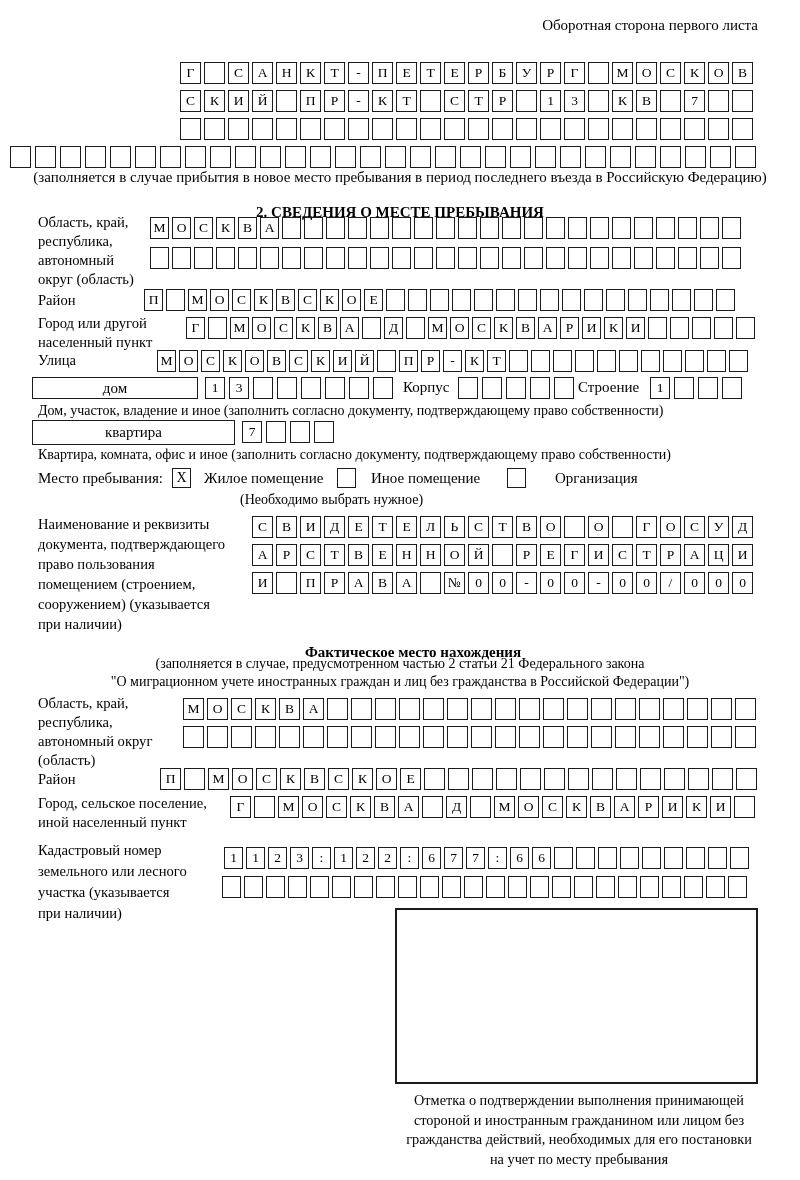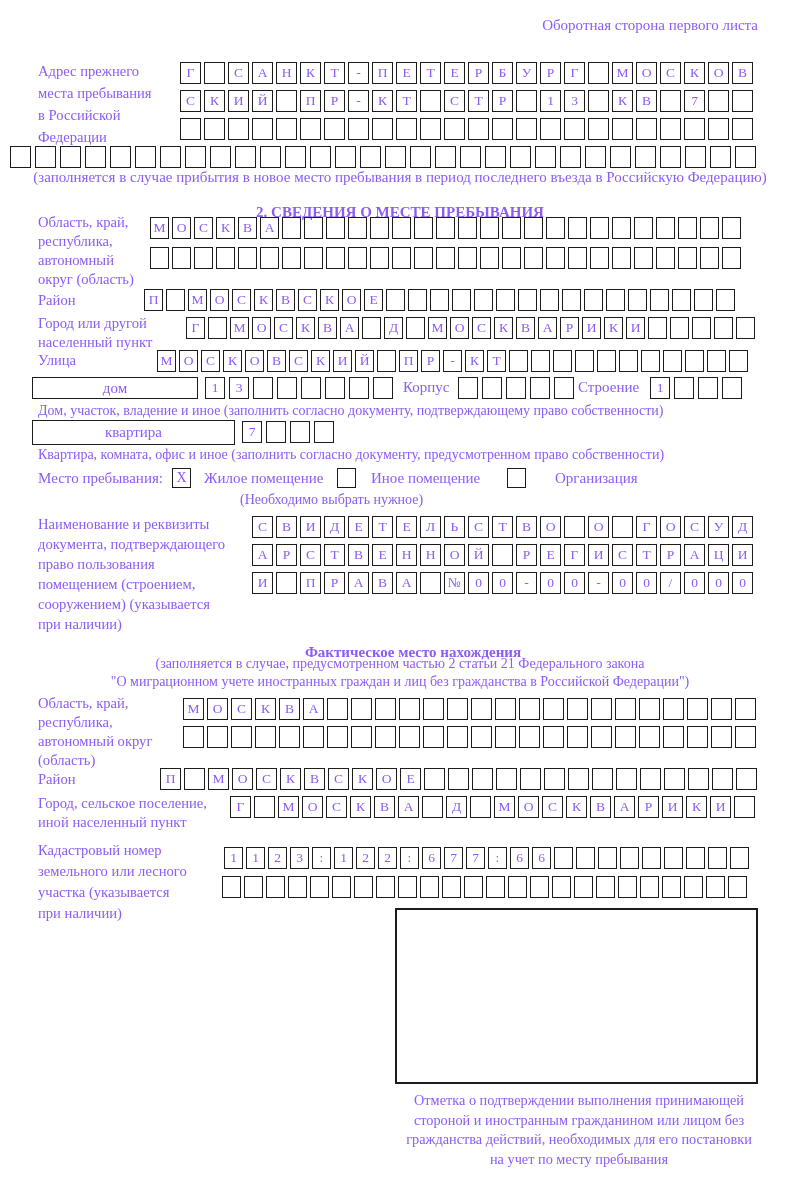--- a/index.html
+++ b/index.html
@@ -1,17 +1,17 @@
 <!DOCTYPE html>
 <html><head>
 <meta charset="utf-8">
 <style>
   html,body{margin:0;padding:0;background:#fff;}
   .page{position:relative;width:800px;height:1180px;background:#ffffff;
-        font-family:"Liberation Serif",serif;color:#8b5cf6;overflow:hidden;}
+        font-family:"Liberation Serif",serif;color:#000000;overflow:hidden;}
   .abs{position:absolute;}
   .lbl{font-size:14.6px;line-height:19px;white-space:pre-line;}
   .cap{font-size:15px;}
   .bold{font-weight:bold;margin-top:12px;}
   .center{left:0;width:800px;text-align:center;}
   .row{position:absolute;display:flex;}
   .row.a{gap:3px;}  .row.a .cell{width:21px;}
   .row.b{gap:3px;}  .row.b .cell{width:19px;}
   .row.c{gap:4px;}  .row.c .cell{width:21px;}
   .row.d{gap:4px;}  .row.d .cell{width:20px;}
@@ -25,24 +25,20 @@
         font-size:14px;}
   .stampbox{position:absolute;border:2px solid #1c1c1c;box-sizing:border-box;background:#fff;}
 </style>
 </head>
 <body>
 
 <div class="page">
 
   <div class="abs" style="top:17px;right:42px;font-size:15px;">Оборотная сторона первого листа</div>
 
-  <div class="abs lbl" style="left:38px;top:60px;line-height:22px;">Адрес прежнего
-места пребывания
-в Российской
-Федерации</div>
   <div class="row a" style="left:180px;top:62px;">
       <span class="cell">Г</span>
       <span class="cell"></span>
       <span class="cell">С</span>
       <span class="cell">А</span>
       <span class="cell">Н</span>
       <span class="cell">К</span>
       <span class="cell">Т</span>
       <span class="cell">-</span>
       <span class="cell">П</span>
@@ -334,21 +330,21 @@
     </div>
   <div class="abs" style="left:38px;top:403px;font-size:14px;">Дом, участок, владение и иное (заполнить согласно документу, подтверждающему право собственности)</div>
 
   <div class="boxlabel" style="left:32px;top:420px;width:203px;height:25px;">квартира</div>
   <div class="row d" style="left:242px;top:421px;">
       <span class="cell">7</span>
       <span class="cell"></span>
       <span class="cell"></span>
       <span class="cell"></span>
     </div>
-  <div class="abs" style="left:38px;top:447px;font-size:14px;">Квартира, комната, офис и иное (заполнить согласно документу, предусмотренном право собственности)</div>
+  <div class="abs" style="left:38px;top:447px;font-size:14px;">Квартира, комната, офис и иное (заполнить согласно документу, подтверждающему право собственности)</div>
 
   <div class="abs" style="left:38px;top:470px;font-size:15px;">Место пребывания:</div>
   <div class="checkbox" style="left:172px;top:468px;">X</div>
   <div class="abs" style="left:204px;top:470px;font-size:15px;">Жилое помещение</div>
   <div class="checkbox" style="left:337px;top:468px;"></div>
   <div class="abs" style="left:371px;top:470px;font-size:15px;">Иное помещение</div>
   <div class="checkbox" style="left:507px;top:468px;"></div>
   <div class="abs" style="left:555px;top:470px;font-size:15px;">Организация</div>
   <div class="abs" style="left:240px;top:492px;font-size:14px;">(Необходимо выбрать нужное)</div>
 

